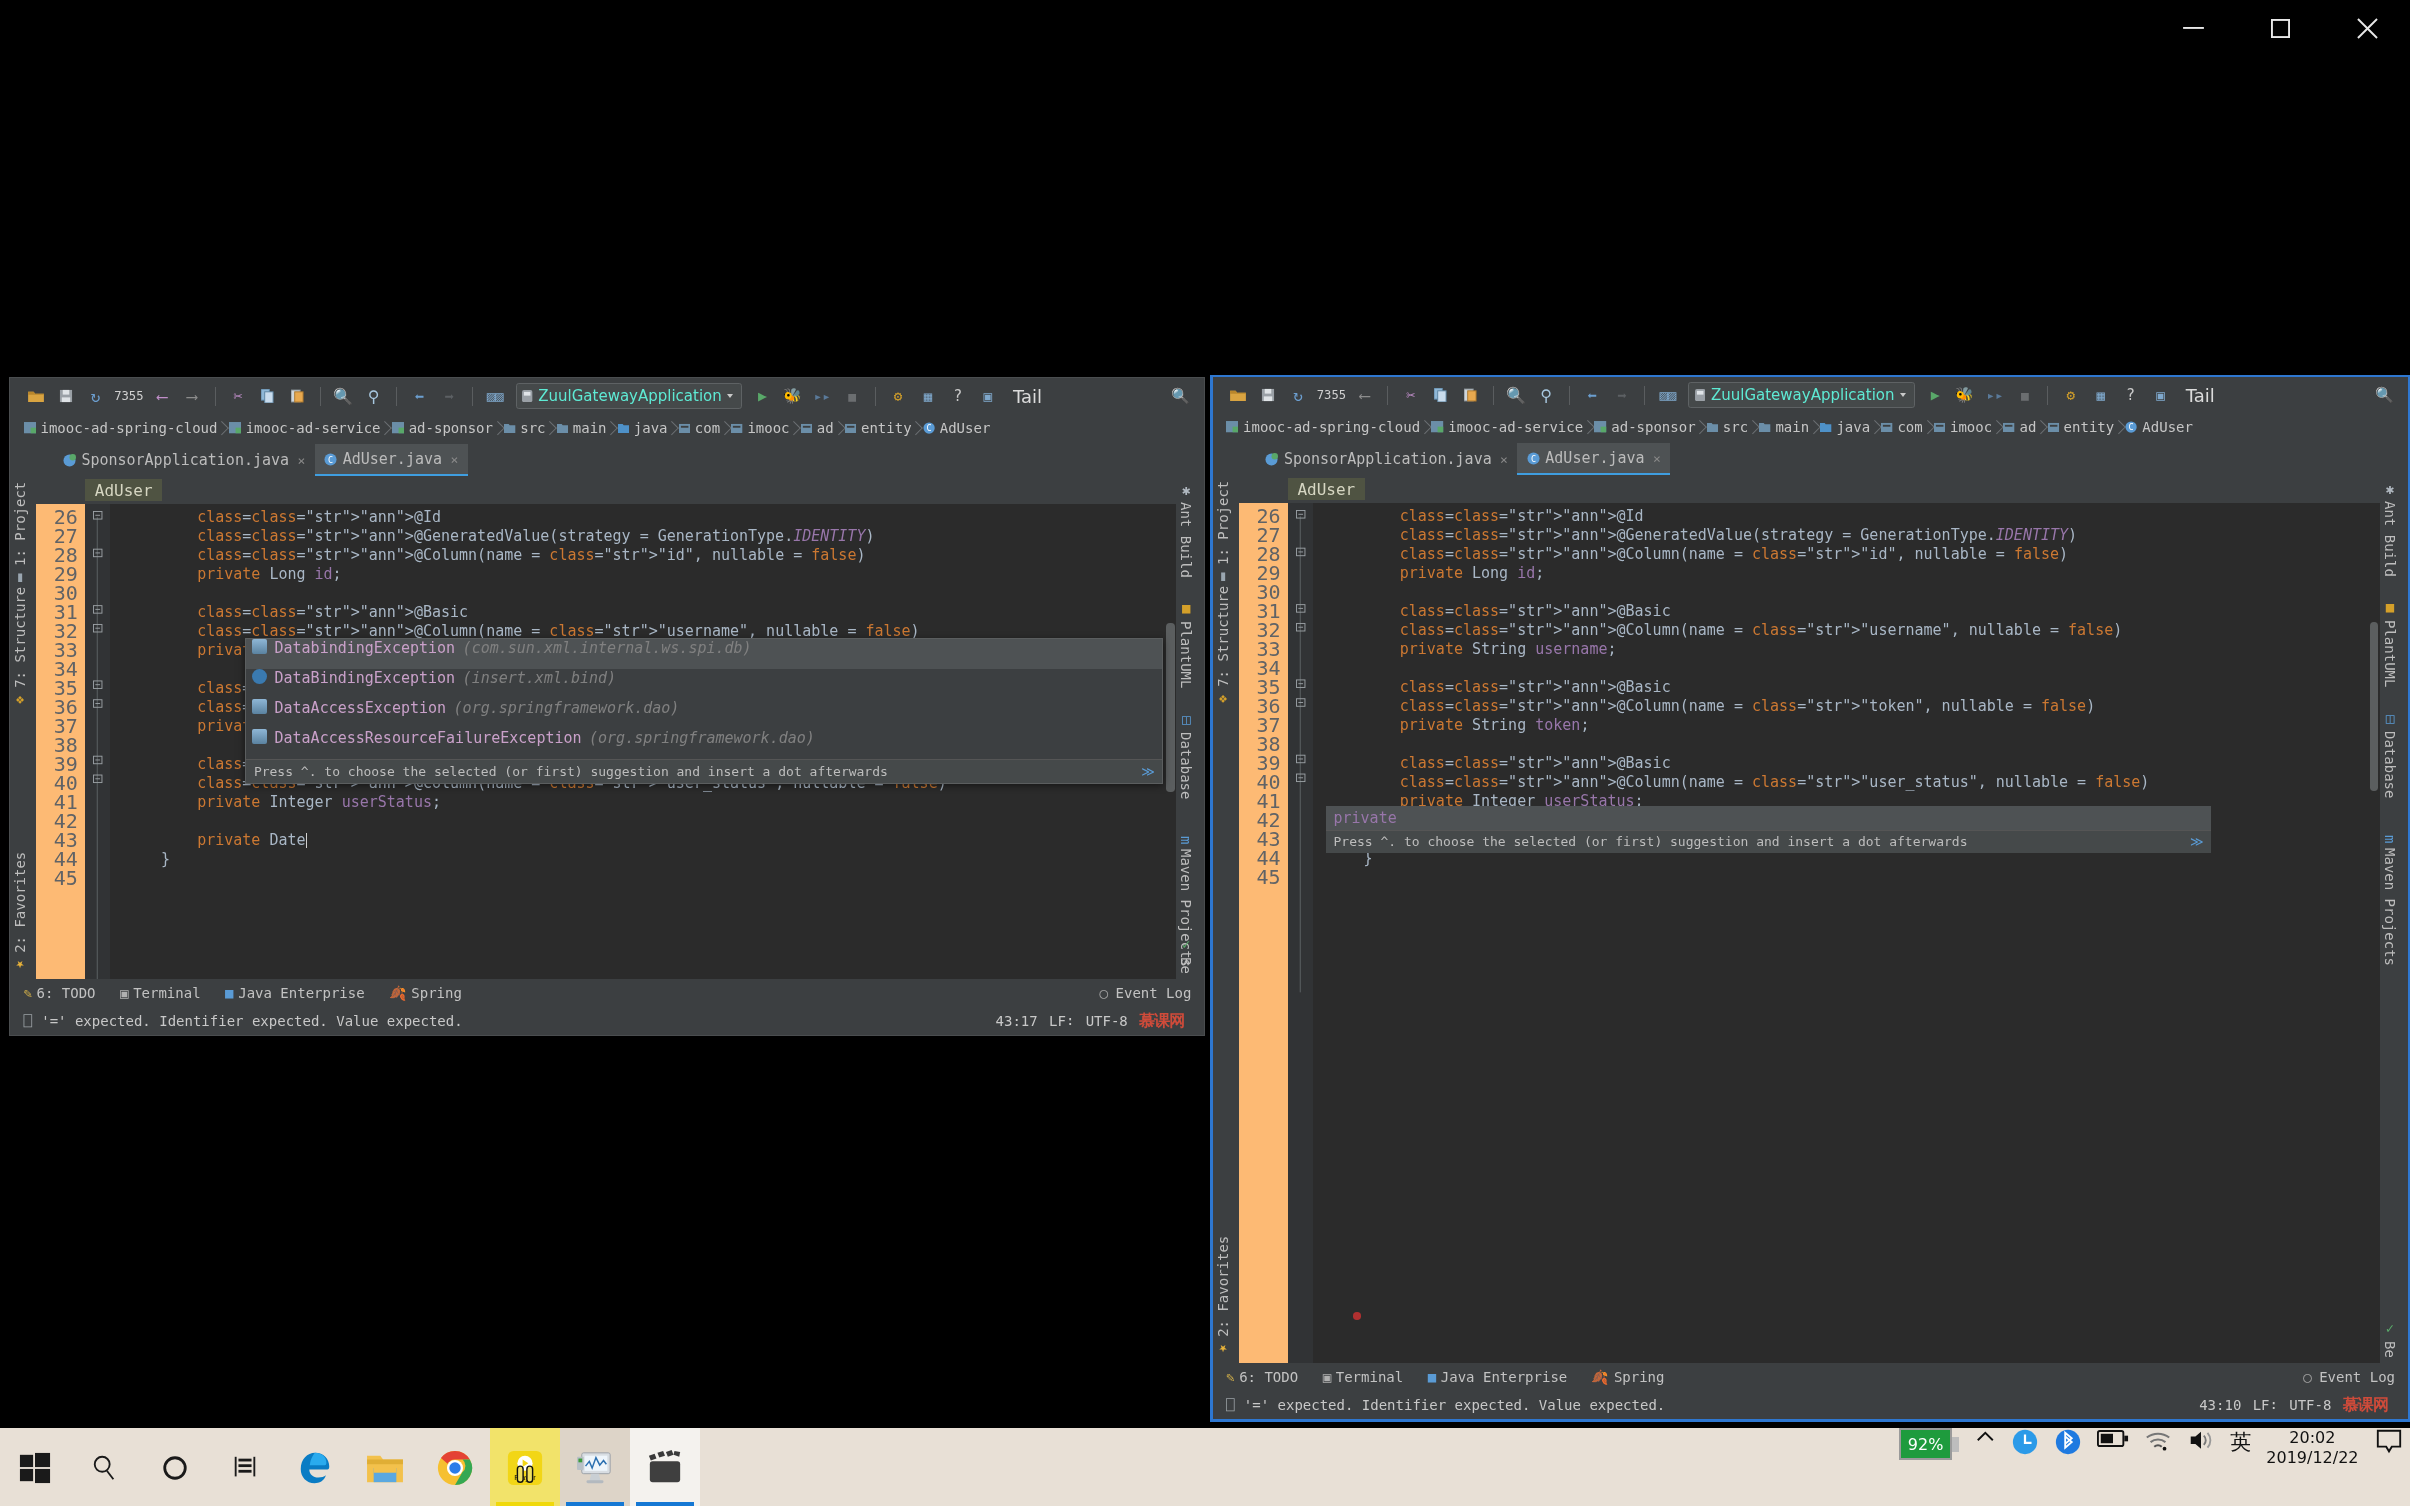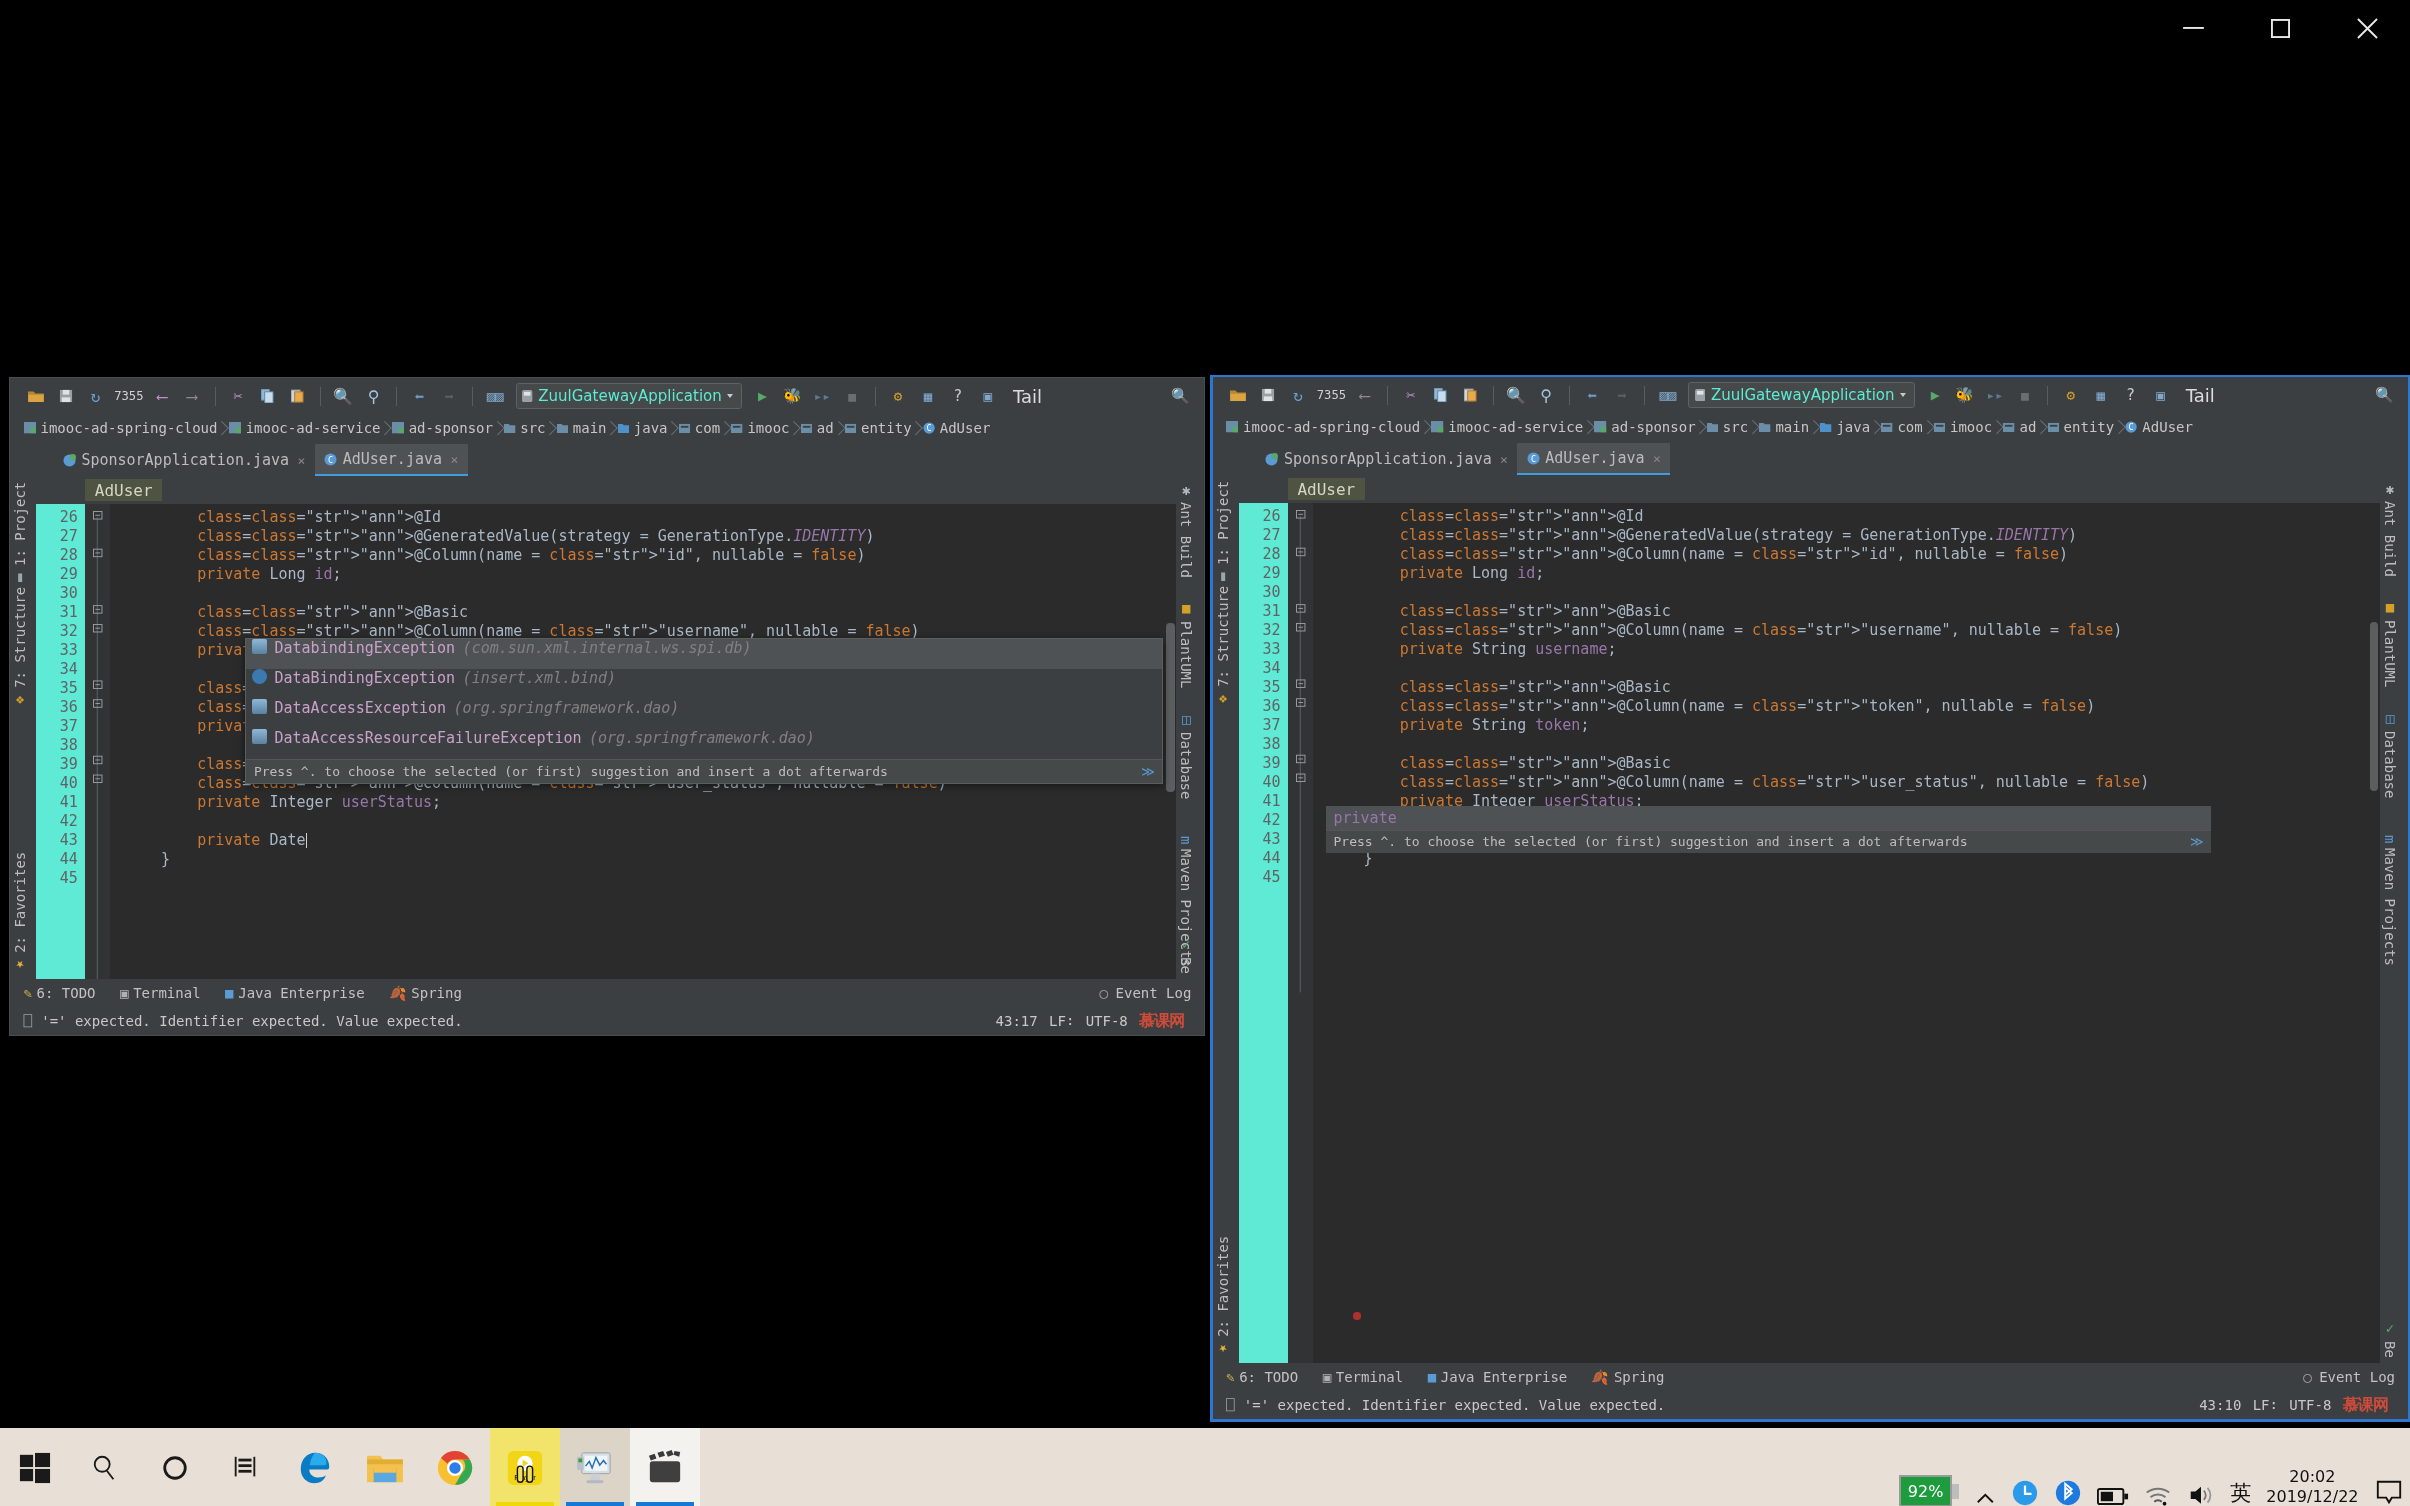--- a/index.html
+++ b/index.html
@@ -71,21 +71,21 @@
   .vtab { position:absolute; left:1.9px; writing-mode: vertical-rl;
           font-size:14px; color:#bdbdbd; white-space:nowrap;
           display:flex; align-items:center; gap:4.7px; }
   .vtab.rot { transform: rotate(180deg); }
 
   .editor-col { flex:1; display:flex; flex-direction:column; min-width:0; }
   .crumb2 { height:28px; background:#3c3f41; display:flex; align-items:center; padding-left:49px; }
   .crumb2 span { background:#4f5342; color:#d6d6c2; font-size:16px; padding:1.9px 9.4px; }
 
   .code-area { flex:1; display:flex; background:#2b2b2b; position:relative; overflow:hidden; }
-  .gutter { width:49px; background:#5eead4; color:#606366; font-size:15px;
+  .gutter { width:49px; background:#fdba74; color:#606366; font-size:20px;
             text-align:right; padding-right:7.5px; padding-top:3.8px; flex:none; }
   .gutter div { height:19px; line-height:19px; }
   .folds { width:24.5px; background:#313335; flex:none; position:relative; }
   .code { flex:1; padding-top:3.8px; font-size:15px; color:#a9b7c6; position:relative;
           padding-left: 15px; white-space:pre; }
   .code .ln { height:19px; line-height:19px; }
   .kw  { color:#cc7832; }
   .fld { color:#9876aa; }
   .ital { color:#9876aa; font-style:italic; }
   .cursor { display:inline-block; width:0.9px; height:15px; background:#d0d0d0;
@@ -138,21 +138,21 @@
              background:#e8e0d6; display:flex; align-items:center; }
   .tb-apps { display:flex; align-items:center; height:79px; }
   .tb-app { width:70px; height:79px; display:flex; align-items:center; justify-content:center;
             position:relative; }
   .tb-app.hl-yellow { background:#f2e36a; }
   .tb-app.hl-gray { background:#ddd4c8; }
   .tb-app.hl-white { background:#f4f2ee; }
   .tb-app .underline { position:absolute; left:5.6px; right:5.6px; bottom:0; height:4.7px; }
   .u-blue { background:#1578d4; }
   .u-yellow { background:#f0d90a; }
-  .tb-tray { margin-left:auto; display:flex; align-items:flex-end; gap:15px;
+  .tb-tray { margin-left:auto; display:flex; align-items:flex-start; gap:15px;
              padding-right:7.5px; height:79px; }
   .tray-ico { display:flex; align-items:center; justify-content:center; color:#111; }
   .battery-pill { display:flex; align-items:center; }
   .battery-box { width:53px;height:32px;border:2.8px solid #9a9a9a;background:#1e9b3d;
                  color:#fff; font-size:16px; display:flex; align-items:center;
                  justify-content:center; font-family:"DejaVu Sans", sans-serif;}
   .battery-tip { width:6.6px;height:15px;background:#bdbdbd; }
   .clock { display:flex; flex-direction:column; align-items:center; line-height:1.25;
            color:#111; font-size:16px; font-family:"DejaVu Sans", sans-serif; }
   .ime { color:#111; font-size:21px; font-family:"DejaVu Sans", sans-serif; }

